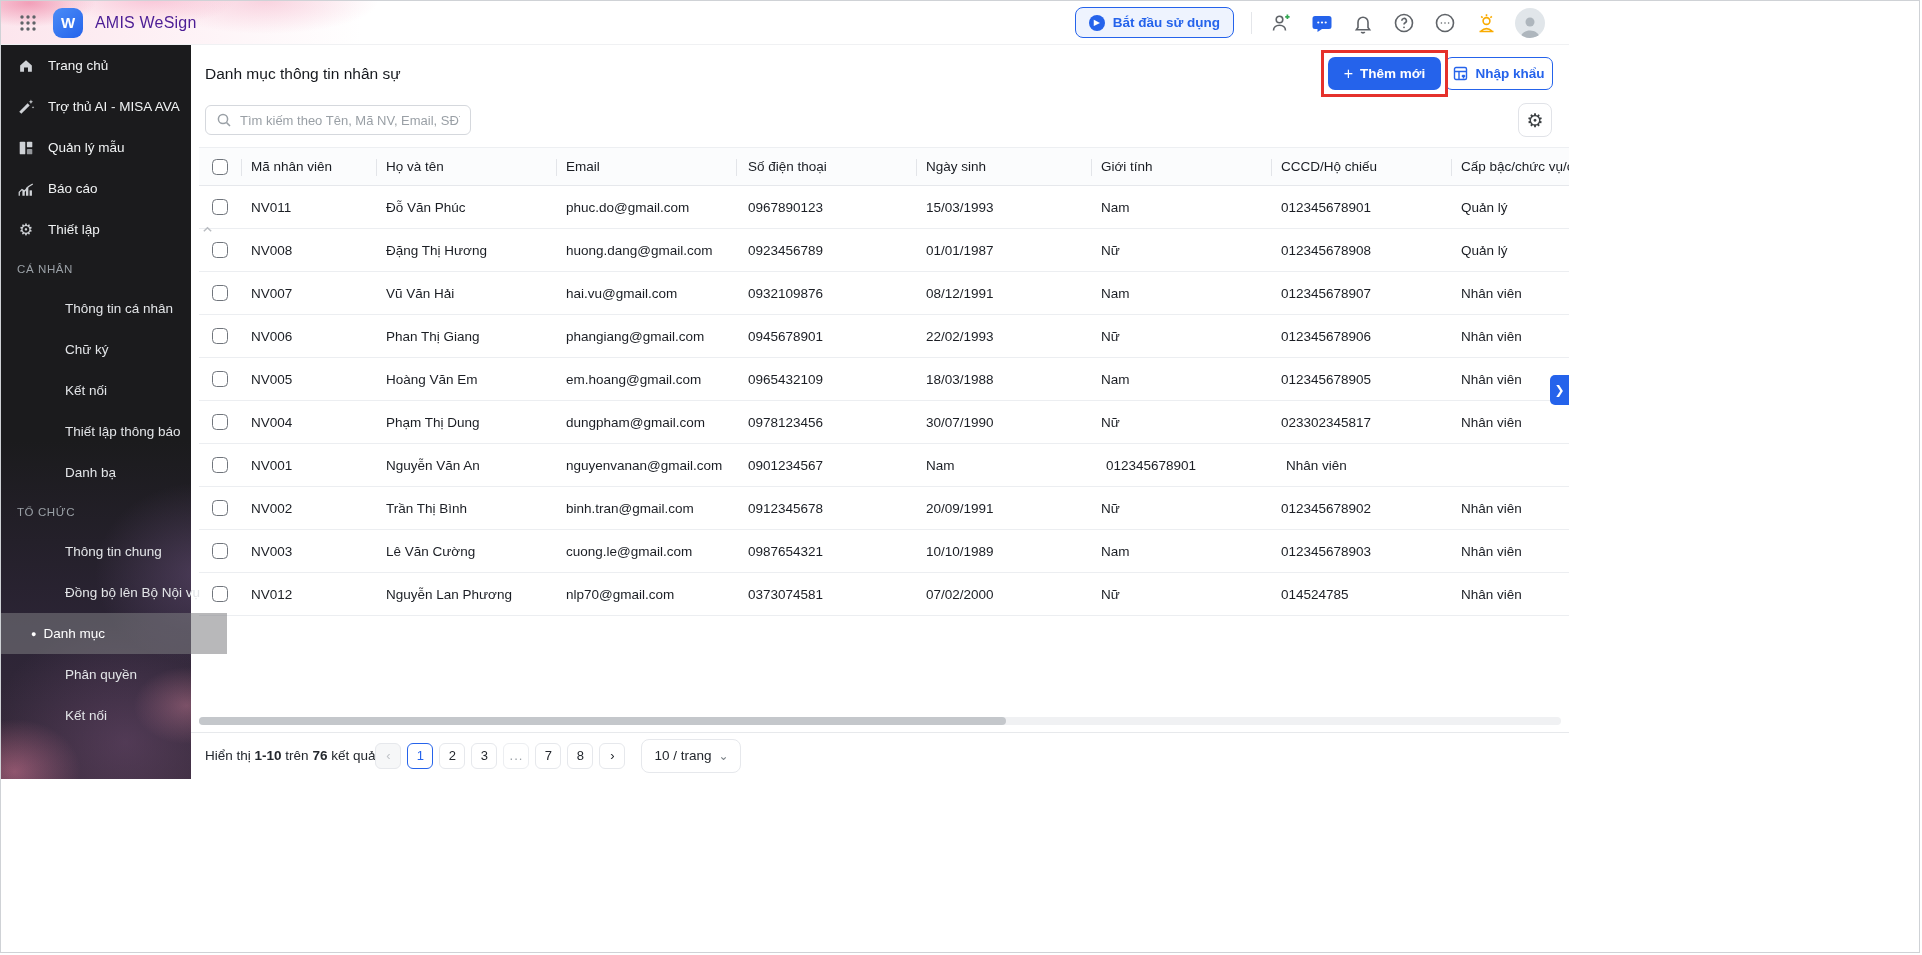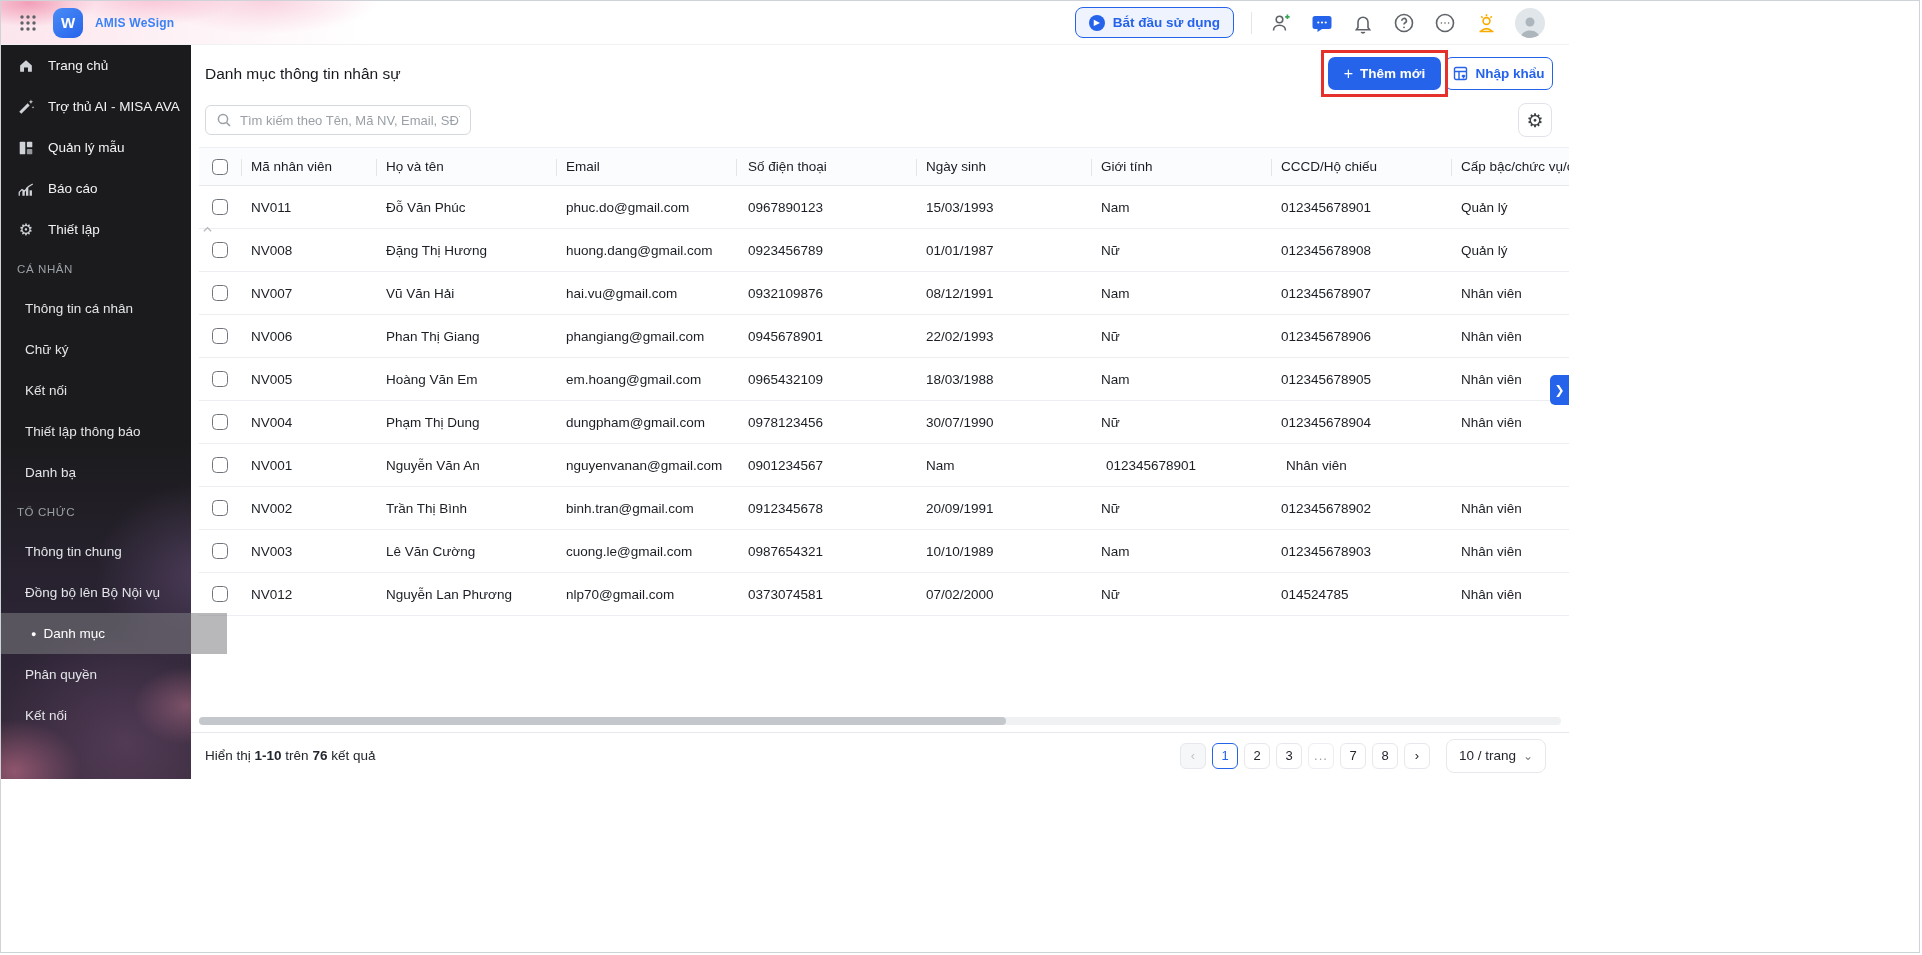--- a/index.html
+++ b/index.html
@@ -10,21 +10,21 @@
   .appbar { position:absolute; left:0; top:0; width:1568px; height:44px; background:#fff; display:flex; align-items:center; justify-content:space-between; border-bottom:1px solid #f0f1f3; z-index:5; }
   .appbar::before { content:""; position:absolute; inset:0; pointer-events:none;
     background:
       radial-gradient(95px 34px at 28px 2px, rgba(236,120,155,.65), transparent 70%),
       radial-gradient(120px 40px at 150px -4px, rgba(248,187,208,.85), transparent 72%),
       radial-gradient(150px 44px at 265px 0px, rgba(240,150,180,.38), transparent 75%),
       linear-gradient(90deg, rgba(252,228,236,.95) 0%, rgba(252,228,236,0) 23%); }
   .appbar-left { position:relative; display:flex; align-items:center; gap:12px; padding-left:14px; }
   .grid-btn { width:26px; height:26px; display:flex; align-items:center; justify-content:center; background:transparent; border:none; cursor:pointer; }
   .logo-badge { width:30px; height:30px; border-radius:9px; background:linear-gradient(140deg,#4a8cf7,#2563eb); color:#fff; font-weight:800; font-size:15px; display:flex; align-items:center; justify-content:center; }
-  .app-title { font-size:12px; font-weight:700; color:#3b82f6; letter-spacing:.2px; }
+  .app-title { font-size:16px; font-weight:400; color:#4c1d95; letter-spacing:.2px; }
   .appbar-right { position:relative; display:flex; align-items:center; gap:17px; padding-right:24px; }
   .start-btn { height:31px; display:flex; align-items:center; gap:8px; padding:0 13px; border:1.4px solid #2563eb; background:#eef3fe; color:#2563eb; border-radius:8px; font-size:13.5px; font-weight:600; cursor:pointer; font-family:inherit; }
   .play-dot { width:16px; height:16px; border-radius:50%; background:#2563eb; color:#fff; font-size:8px; display:flex; align-items:center; justify-content:center; line-height:1; }
   .bar-divider { width:1px; height:22px; background:#e4e6ea; }
   .icon-btn { background:none; border:none; cursor:pointer; display:flex; align-items:center; justify-content:center; width:24px; height:24px; }
   .avatar { width:30px; height:30px; border-radius:50%; background:#e1e6ea; display:flex; align-items:flex-end; justify-content:center; overflow:hidden; border:none; cursor:pointer; }
 
   
   .sidebar { position:absolute; left:0; top:44px; width:226px; height:734px; background:#1b1b1d; color:#e8eaed; overflow:hidden; }
   .sidebar::after { content:""; position:absolute; inset:0; pointer-events:none;
@@ -32,21 +32,21 @@
       radial-gradient(150px 130px at 88% 72%, rgba(125,95,145,.40), transparent 70%),
       radial-gradient(190px 170px at 55% 95%, rgba(150,100,150,.30), transparent 72%),
       radial-gradient(95px 75px at 6% 99%, rgba(232,128,158,.50), transparent 70%),
       radial-gradient(75px 55px at 82% 90%, rgba(232,140,160,.38), transparent 70%),
       linear-gradient(180deg, rgba(27,27,29,0) 54%, rgba(58,44,74,.55) 80%, rgba(88,60,94,.45) 100%); }
   .nav-item { position:relative; z-index:2; height:41px; display:flex; align-items:center; gap:13px; padding:0 14px 0 16px; font-size:13.5px; color:#f1f3f4; cursor:pointer; white-space:nowrap; }
   .nav-item .nav-icon { width:18px; height:18px; display:flex; align-items:center; justify-content:center; flex:0 0 18px; color:#cfd2d6; font-size:16px; line-height:1; }
   .nav-item .nav-label { flex:1; overflow:hidden; text-overflow:clip; }
   .nav-chevron { flex:0 0 12px; display:flex; align-items:center; justify-content:center; color:#b9bcc1; }
   .nav-section { position:relative; z-index:2; height:38px; display:flex; align-items:center; padding:0 16px; font-size:11.5px; letter-spacing:.6px; color:#9aa0a6; }
-  .nav-sub { position:relative; z-index:2; height:41px; display:flex; align-items:center; padding:0 10px 0 24px; font-size:13.5px; color:#e3e5e8; cursor:pointer; white-space:nowrap; overflow:hidden; }
+  .nav-sub { position:relative; z-index:2; height:41px; display:flex; align-items:center; padding:0 10px 0 64px; font-size:13.5px; color:#e3e5e8; cursor:pointer; white-space:nowrap; overflow:hidden; }
   .nav-sub.active { background:rgba(125,125,130,.55); color:#ffffff; padding-left:30px; }
   .nav-sub .bullet { font-size:9px; margin-right:7px; color:#fff; }
 
   
   .content { position:absolute; left:190px; top:44px; width:1378px; height:734px; background:#fff; }
   .page-title { position:absolute; left:14px; top:20px; font-size:15.5px; font-weight:400; color:#15181d; }
   .red-annotation { position:absolute; left:1130px; top:5px; width:127px; height:47px; border:3px solid #e5312b; z-index:4; pointer-events:none; }
   .btn-primary { position:absolute; left:1137px; top:12px; width:113px; height:33px; background:#2563eb; border:none; border-radius:7px; color:#fff; font-size:13.5px; font-weight:600; cursor:pointer; display:flex; align-items:center; justify-content:center; gap:7px; font-family:inherit; z-index:3; }
   .btn-primary .plus { font-size:16px; font-weight:500; line-height:1; }
   .btn-outline { position:absolute; left:1254px; top:12px; width:108px; height:33px; background:#fff; border:1.2px solid #2563eb; border-radius:7px; color:#2563eb; font-size:13.5px; font-weight:600; cursor:pointer; display:flex; align-items:center; justify-content:center; gap:7px; font-family:inherit; }
@@ -66,21 +66,21 @@
   .col-1 { width:135px; } .col-2 { width:180px; } .col-3 { width:180px; } .col-4 { width:180px;padding-left:12px; }
   .col-5 { width:175px; } .col-6 { width:180px; } .col-7 { width:180px; } .col-8 { width:118px; }
   .checkbox { width:16px; height:16px; border:1.6px solid #70757c; border-radius:4.5px; background:#fff; cursor:pointer; }
 
   .side-expand { position:absolute; right:0; top:330px; width:19px; height:30px; background:#2563eb; border:none; border-radius:5px 0 0 5px; color:#fff; font-size:12px; cursor:pointer; display:flex; align-items:center; justify-content:center; z-index:4; }
 
   .hscroll { position:absolute; left:8px; top:672px; width:1362px; height:8px; border-radius:4px; background:#f0f1f3; }
   .hscroll .thumb { position:absolute; left:0; top:0; width:807px; height:8px; border-radius:4px; background:#c4c7cb; cursor:pointer; }
 
   
-  .footer { position:absolute; left:0; top:687px; width:1378px; height:46px; background:#fff; border-top:1px solid #e7e9ec; display:flex; align-items:center; justify-content:space-between; padding:0 23px 0 14px; }
+  .footer { position:absolute; left:0; top:687px; width:1378px; height:46px; background:#fff; border-top:1px solid #e7e9ec; display:flex; align-items:center; padding:0 23px 0 14px; }
   .summary { font-size:13.5px; color:#23272d; }
   .summary b { font-weight:700; }
   .pager { display:flex; align-items:center; gap:6px; }
   .page-btn { min-width:26px; height:26px; padding:0 4px; border:1px solid #e6e8ec; border-radius:6px; background:#fff; font-size:13px; color:#23272d; cursor:pointer; display:flex; align-items:center; justify-content:center; font-family:inherit; }
   .page-btn.active { border-color:#2563eb; color:#2563eb; }
   .page-btn.disabled { background:#f6f7f8; color:#c0c3c8; cursor:default; }
   .page-btn.dots { border-color:#eceef1; color:#9aa0a6; letter-spacing:1px; }
   .page-size { margin-left:10px; height:34px; min-width:100px; border:1px solid #e6e8ec; border-radius:8px; background:#fff; display:flex; align-items:center; justify-content:space-between; gap:0; padding:0 12px; font-size:13.5px; color:#23272d; cursor:pointer; }
   .page-size .sel-chevron { color:#7a8086; font-size:12px; }
   svg { display:block; }
@@ -367,21 +367,21 @@
           <div class="tr">
             <div class="td col-0">
               <span class="checkbox"></span>
             </div>
             <div class="td col-1">NV004</div>
             <div class="td col-2">Phạm Thị Dung</div>
             <div class="td col-3">dungpham@gmail.com</div>
             <div class="td col-4">0978123456</div>
             <div class="td col-5">30/07/1990</div>
             <div class="td col-6">Nữ</div>
-            <div class="td col-7">012345678904</div>
+            <div class="td col-7">023302345817</div>
             <div class="td col-8">Nhân viên</div>
           </div>
           <div class="tr">
             <div class="td col-0">
               <span class="checkbox"></span>
             </div>
             <div class="td col-1">NV001</div>
             <div class="td col-2">Nguyễn Văn An</div>
             <div class="td col-3">nguyenvanan@gmail.com</div>
             <div class="td col-4">0901234567</div>

